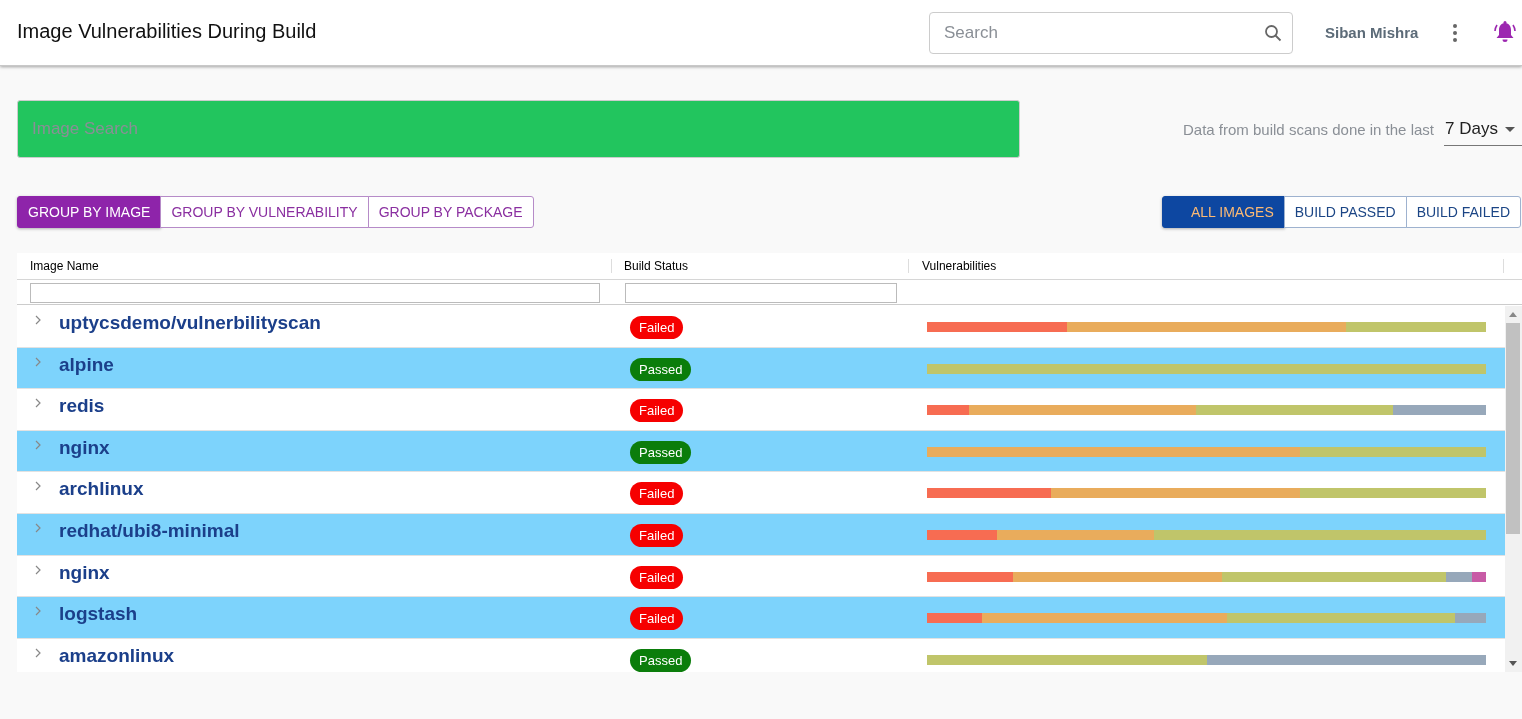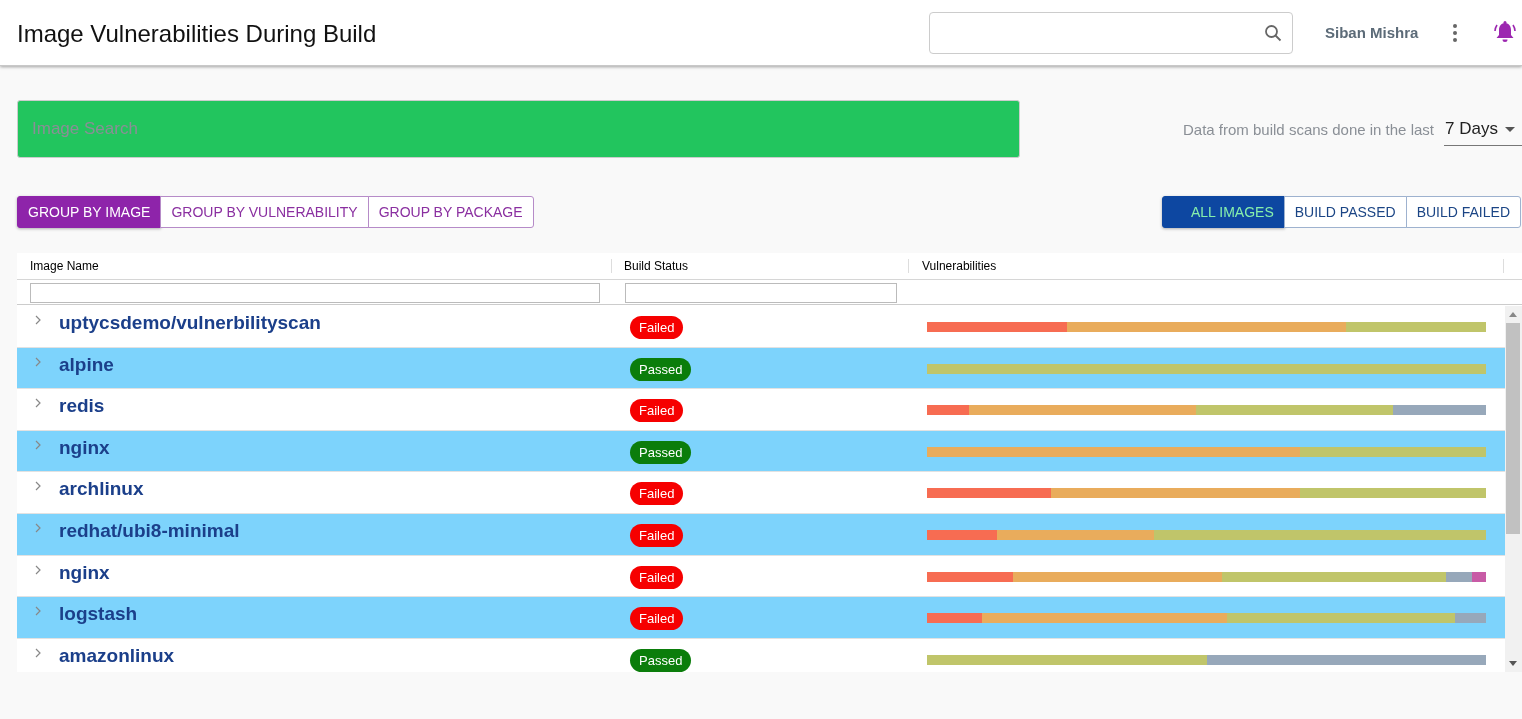--- a/index.html
+++ b/index.html
@@ -1,21 +1,21 @@
 <!DOCTYPE html>
 <html><head>
 <meta charset="utf-8">
 <style>
   * { box-sizing: border-box; margin: 0; padding: 0; }
   html, body { width: 1522px; height: 719px; overflow: hidden; }
   body { background: #f9f9f9; font-family: "Liberation Sans", sans-serif; position: relative; }
 
   .topbar { position: absolute; left: 0; top: 0; width: 1522px; height: 66px; background: #fff;
     box-shadow: 0 1px 3px rgba(0,0,0,0.35); border-bottom: 1px solid #c8c8c8; }
-  .page-title { position: absolute; left: 17px; top: 20px; font-size: 24px; color: #111; }
+  .page-title { position: absolute; left: 17px; top: 20px; font-size: 20px; color: #111; }
   .top-search { position: absolute; left: 929px; top: 12px; width: 364px; height: 42px; border: 1px solid #ccc;
     border-radius: 4px; background: #fff; }
   .top-search input { border: none; outline: none; background: transparent; position: absolute; left: 14px; top: 10px;
     width: 300px; font-size: 17px; color: #333; font-family: "Liberation Sans", sans-serif; }
   .top-search input::placeholder { color: #8a8f96; }
   .top-search .search-icon { position: absolute; right: 10px; top: 11px; width: 18px; height: 18px; }
   .user-name { position: absolute; left: 1325px; top: 24px; font-size: 15px; font-weight: bold; color: #5c6b78; }
   .kebab { position: absolute; left: 1448px; top: 22px; width: 14px; height: 22px; }
   .kebab span { display: block; width: 4px; height: 4px; border-radius: 50%; background: #666; margin: 2px auto 3px; }
   .bell { position: absolute; left: 1492px; top: 19px; width: 26px; height: 26px; }
@@ -37,21 +37,21 @@
     font-family: "Liberation Sans", sans-serif; padding: 0 10px; margin-left: -1px; cursor: pointer; }
   .group-btns button:first-child { margin-left: 0; border-radius: 3px 0 0 3px; }
   .group-btns button:last-child { border-radius: 0 3px 3px 0; }
   .group-btns button.active { background: #8e24aa; color: #fff; border-color: #8e24aa; box-shadow: 0 1px 3px rgba(0,0,0,0.3); }
 
   .filter-btns { position: absolute; right: 1px; top: 196px; height: 32px; display: flex; }
   .filter-btns button { height: 32px; border: 1px solid #9eb2cf; background: #fff; color: #1b4585; font-size: 14px;
     font-family: "Liberation Sans", sans-serif; padding: 0 10px; margin-left: -1px; cursor: pointer; }
   .filter-btns button:first-child { border-radius: 3px 0 0 3px; }
   .filter-btns button:last-child { border-radius: 0 3px 3px 0; }
-  .filter-btns button.active { background: #0d47a1; color: #86efac; border-color: #0d47a1; box-shadow: 0 1px 3px rgba(0,0,0,0.3); padding-left: 28px; }
+  .filter-btns button.active { background: #0d47a1; color: #fdba74; border-color: #0d47a1; box-shadow: 0 1px 3px rgba(0,0,0,0.3); padding-left: 28px; }
 
   .grid { position: absolute; left: 17px; top: 253px; width: 1505px; height: 419px; background: #fff; overflow: hidden; }
   .grid-header { position: absolute; left: 0; top: 0; width: 1505px; height: 27px; border-bottom: 1px solid #d6d6d6; }
   .hcell { position: absolute; top: 6px; font-size: 12px; color: #000000; }
   .hsep { position: absolute; top: 6px; width: 1px; height: 14px; background: #ddd; }
   .filter-row { position: absolute; left: 0; top: 27px; width: 1505px; height: 25px; border-bottom: 1px solid #ccc; }
   .filter-row input { position: absolute; top: 3px; height: 20px; border: 1px solid #bbb; outline: none; background: #fff; }
 
   .body { position: absolute; left: 0; top: 53px; width: 1488px; height: 366px; overflow: hidden; }
   .row { position: absolute; left: 0; width: 1488px; height: 41.6px; border-bottom: 1px solid #e2e2e2; }
@@ -72,20 +72,21 @@
   .scrollbar .down { position: absolute; left: 4px; bottom: 6px; width: 0; height: 0; border-left: 4px solid transparent;
     border-right: 4px solid transparent; border-top: 5px solid #555; }
   .scrollbar .thumb { position: absolute; left: 1px; top: 17px; width: 14px; height: 211px; background: #c1c1c1; }
 </style>
 </head>
 <body>
 
 <div class="topbar">
   <div class="page-title">Image Vulnerabilities During Build</div>
   <div class="top-search">
+    <input type="text" placeholder="Search" style="">
     <svg class="search-icon" viewBox="0 0 18 18">
       <circle cx="7.5" cy="7.5" r="5.5" fill="none" stroke="#666" stroke-width="1.8"></circle>
       <line x1="11.5" y1="11.5" x2="16.5" y2="16.5" stroke="#666" stroke-width="1.8"></line>
     </svg>
   </div>
   <div class="user-name">Siban Mishra</div>
   <div class="kebab">
       <span></span>
       <span></span>
       <span></span>

